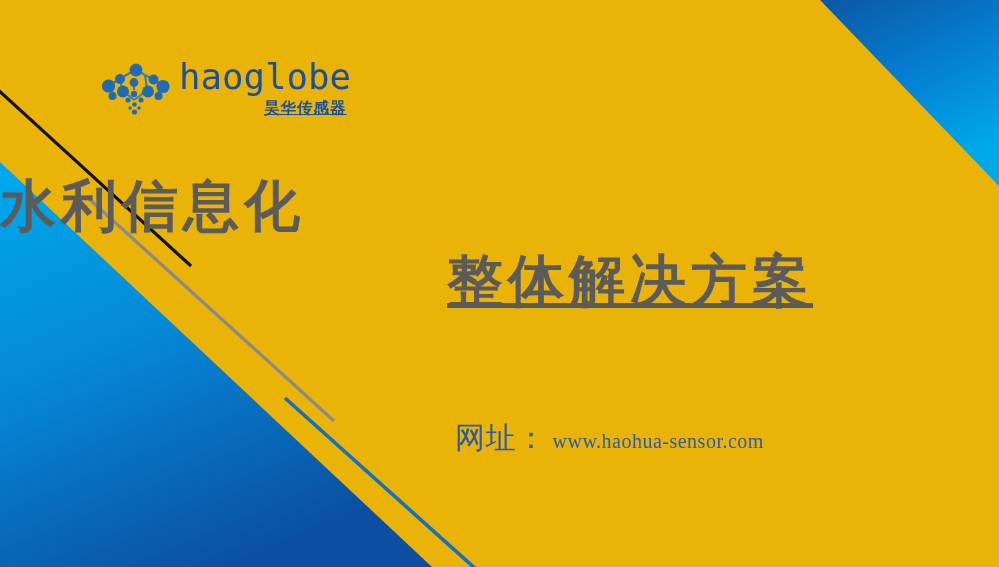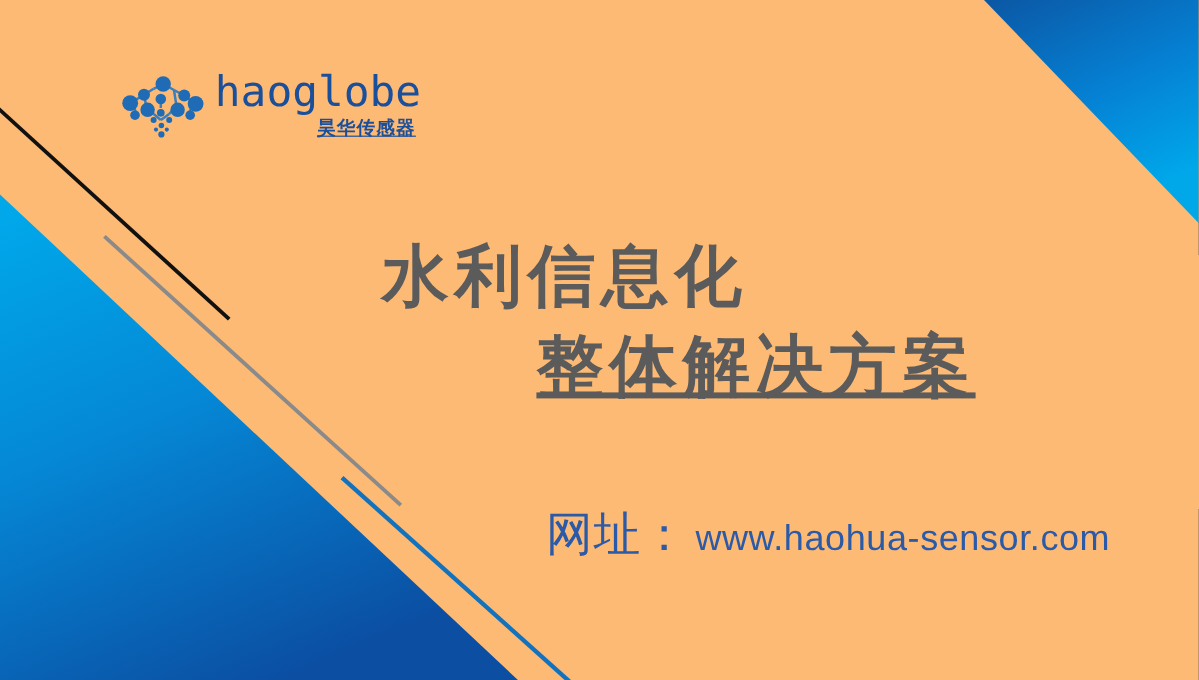--- a/index.html
+++ b/index.html
@@ -6,21 +6,21 @@
   html, body {
     margin: 0;
     padding: 0;
     background: #555;
   }
   .slide {
     position: relative;
     width: 999px;
     height: 567px;
     overflow: hidden;
-    background: #fdba74;
+    background: #eab308;
     font-family: "Liberation Sans", "DejaVu Sans", sans-serif;
     -webkit-font-smoothing: antialiased;
   }
 
   
   .deco-layer {
     position: absolute;
     inset: 0;
     pointer-events: none;
   }
@@ -84,47 +84,45 @@
   }
   .title-line {
     font-size: 56px;
     font-weight: 700;
     color: #5b5b5b;
     letter-spacing: 5px;
     line-height: 1.34;
     white-space: nowrap;
   }
   .title-line-1 {
-    padding-left: 318px;
-    margin-top: 24px;
   }
   .title-line-2 {
     padding-left: 447px;
     text-decoration: underline;
   }
 
   
   .website {
     position: absolute;
     left: 455px;
     top: 418px;
     font-size: 30px;
     color: #2b5aa8;
     letter-spacing: 0.5px;
     white-space: nowrap;
     display: flex;
     align-items: baseline;
   }
   .website-label {
     font-family: Liberation Mono, monospace;
-    font-size: 39px;
+    font-size: 30px;
   }
   .website-url {
-    font-family: Liberation Sans, sans-serif;
-    font-size: 30px;
+    font-family: Liberation Serif, serif;
+    font-size: 20px;
     margin-left: 6px;
   }
 </style>
 </head>
 <body>
 
 <div class="slide">
 
   <div class="deco-layer">
     <svg class="deco-svg" viewBox="0 0 999 567" xmlns="http://www.w3.org/2000/svg">

